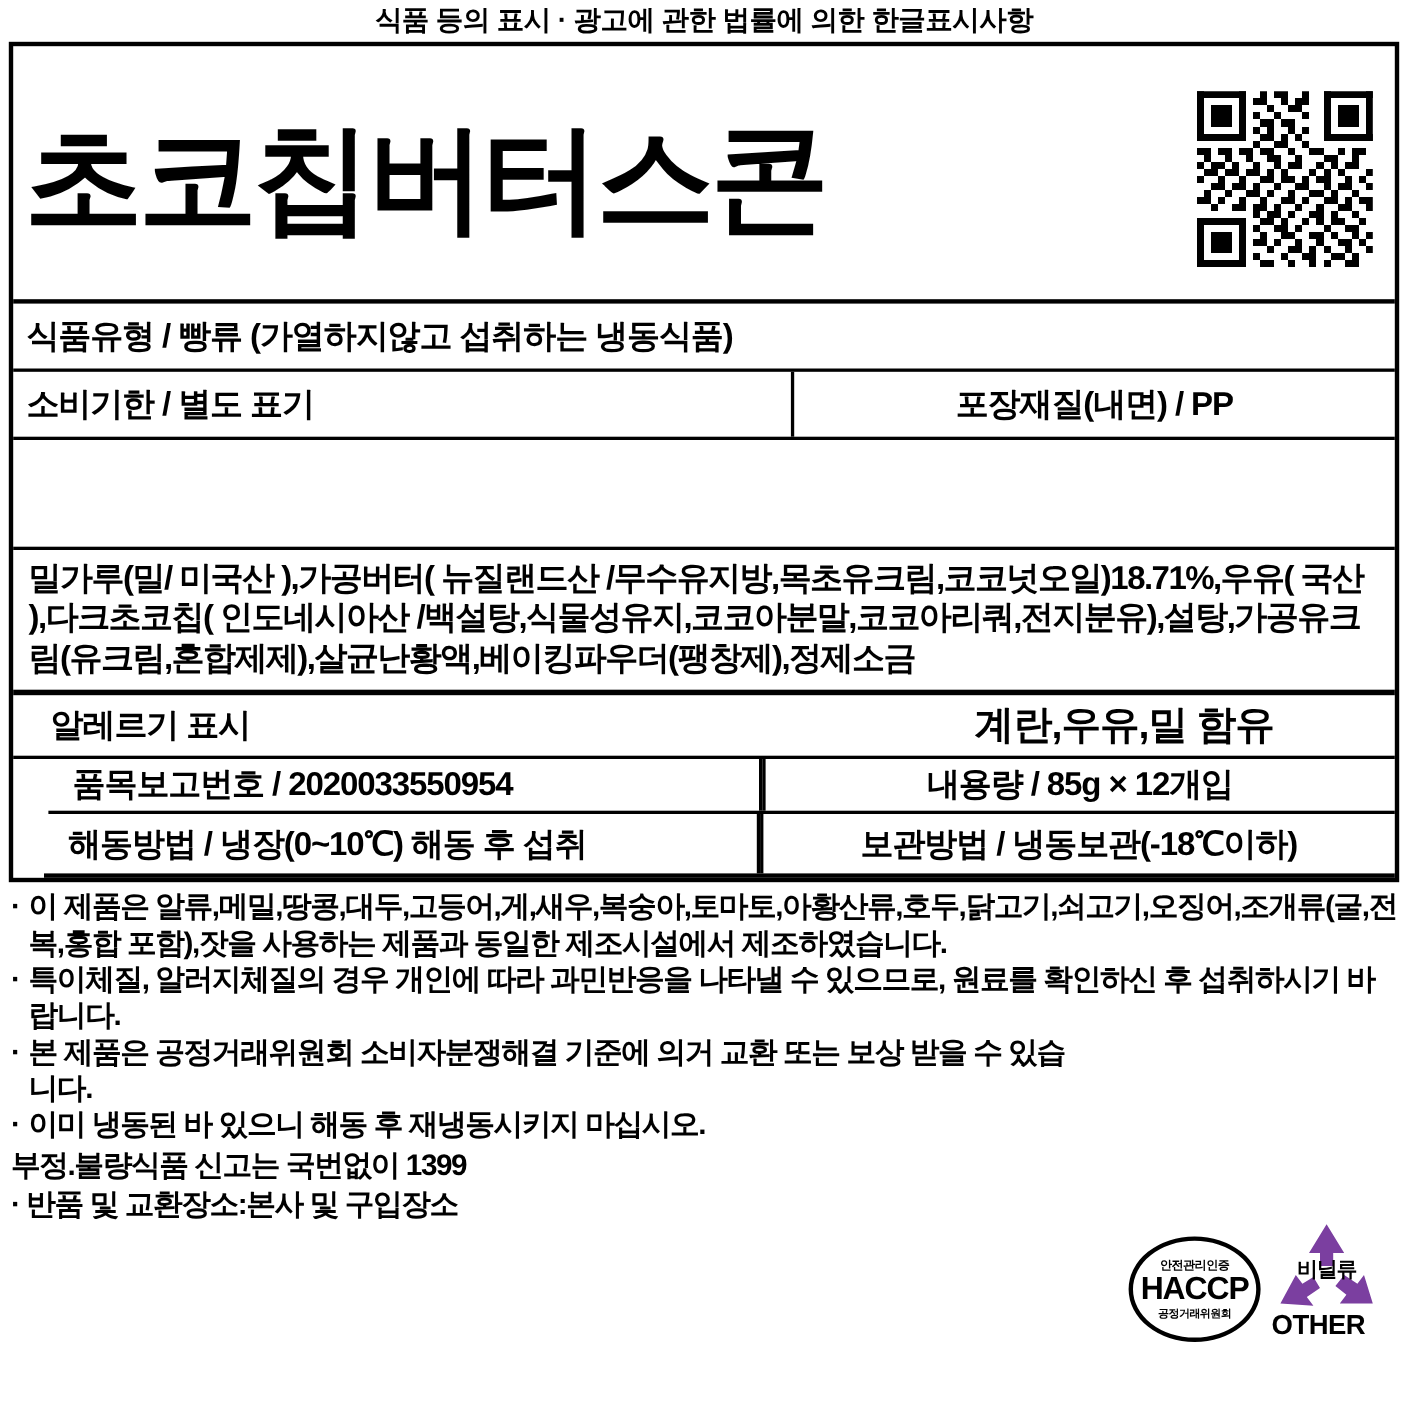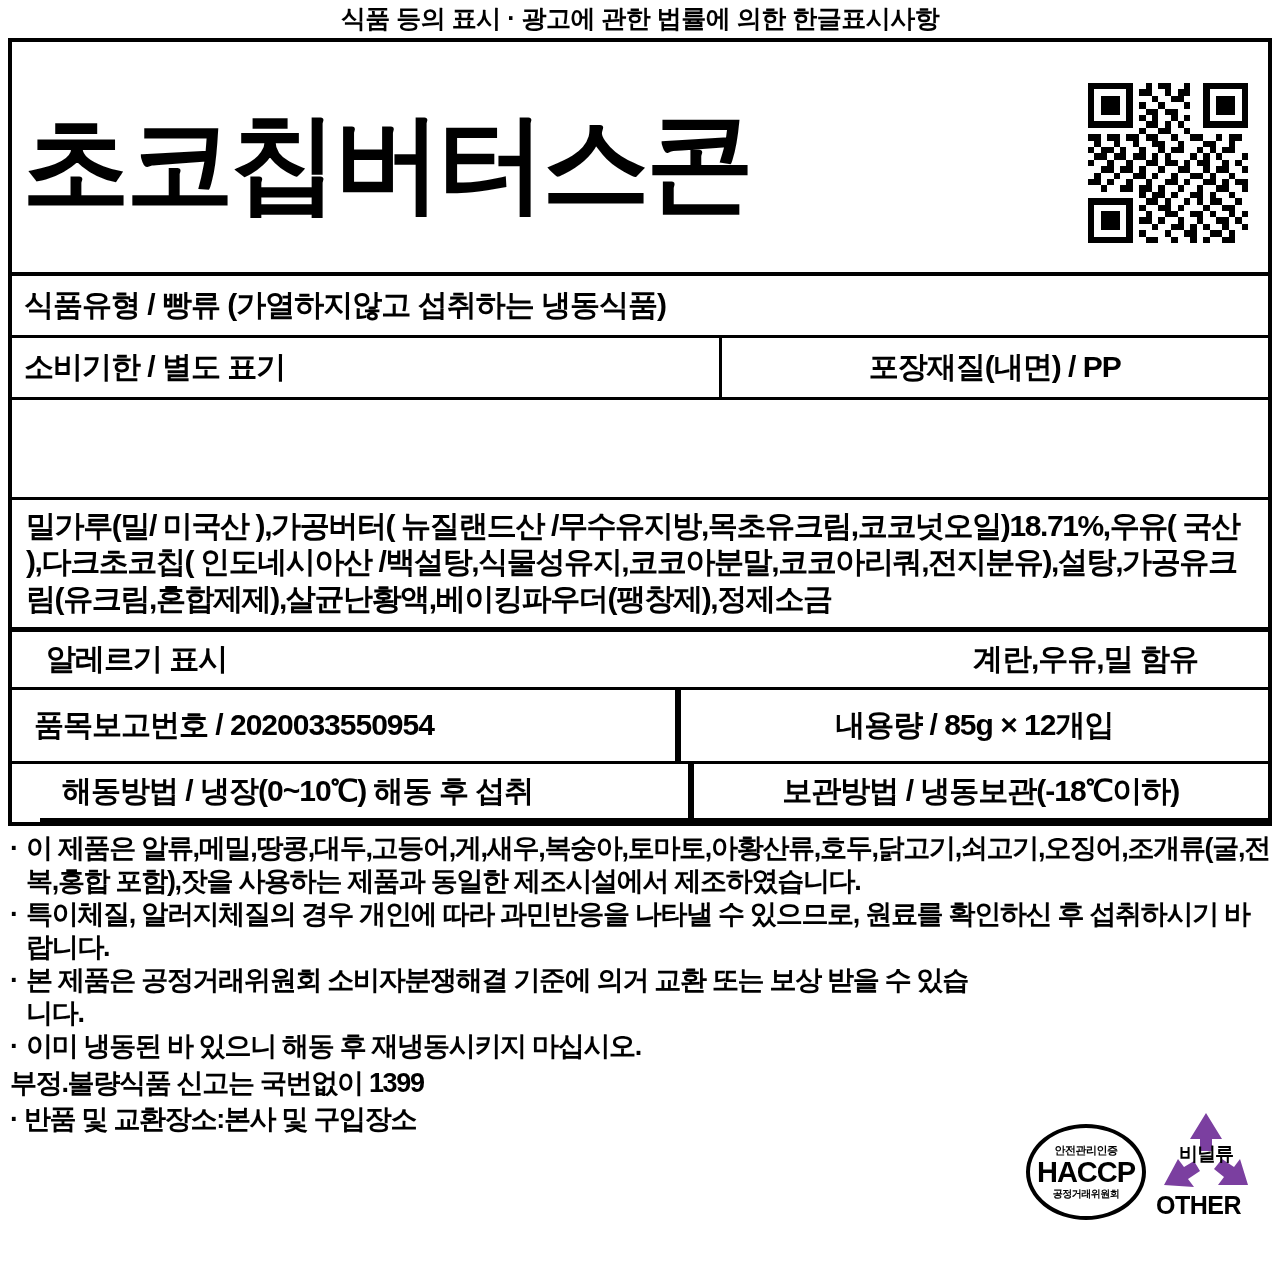--- a/index.html
+++ b/index.html
@@ -105,22 +105,22 @@
   .allergy-label {
     font-size: 30px;
     font-weight: bold;
     letter-spacing: -1px;
     padding-left: 34px;
     flex: none;
   }
   .allergy-value {
     flex: 1;
     text-align: right;
-    padding-right: 70px;
-    font-size: 30px;
+    padding-right: 110px;
+    font-size: 36px;
     font-weight: bold;
     letter-spacing: -1px;
   }
 
   .notes {
     padding: 6px 10px 0 10px;
     font-size: 27px;
     font-weight: bold;
     letter-spacing: -1.3px;
     line-height: 1.22;
@@ -385,21 +385,21 @@
       <div class="cell" style="width:100%;"></div>
     </div>
 
     <div class="ingredients">밀가루(밀/ 미국산 ),가공버터( 뉴질랜드산 /무수유지방,목초유크림,코코넛오일)18.71%,우유( 국산 ),다크초코칩( 인도네시아산 /백설탕,식물성유지,코코아분말,코코아리쿼,전지분유),설탕,가공유크림(유크림,혼합제제),살균난황액,베이킹파우더(팽창제),정제소금</div>
 
     <div class="allergy-row">
       <div class="allergy-label">알레르기 표시</div>
       <div class="allergy-value">계란,우유,밀  함유</div>
     </div>
 
-    <div class="row" style="height:74px;">
+    <div class="row" style="height:50px;margin-left:32px;">
       <div class="cell" style="width:53%;padding-left:22px;">품목보고번호 / 2020033550954</div>
       <div class="cell divider-v" style="width:0;border-left:3px solid #000;padding:0;"></div>
       <div class="cell" style="width:47%;justify-content:center;">내용량  /  85g × 12개입</div>
     </div>
 
     <div class="row" style="height:58px;border-bottom:4px solid #000;margin-left:28px;">
       <div class="cell" style="width:53%;padding-left:22px;">해동방법 / 냉장(0~10℃) 해동 후 섭취</div>
       <div class="cell divider-v" style="width:0;border-left:3px solid #000;padding:0;"></div>
       <div class="cell" style="width:47%;justify-content:center;">보관방법 / 냉동보관(-18℃이하)</div>
     </div>

